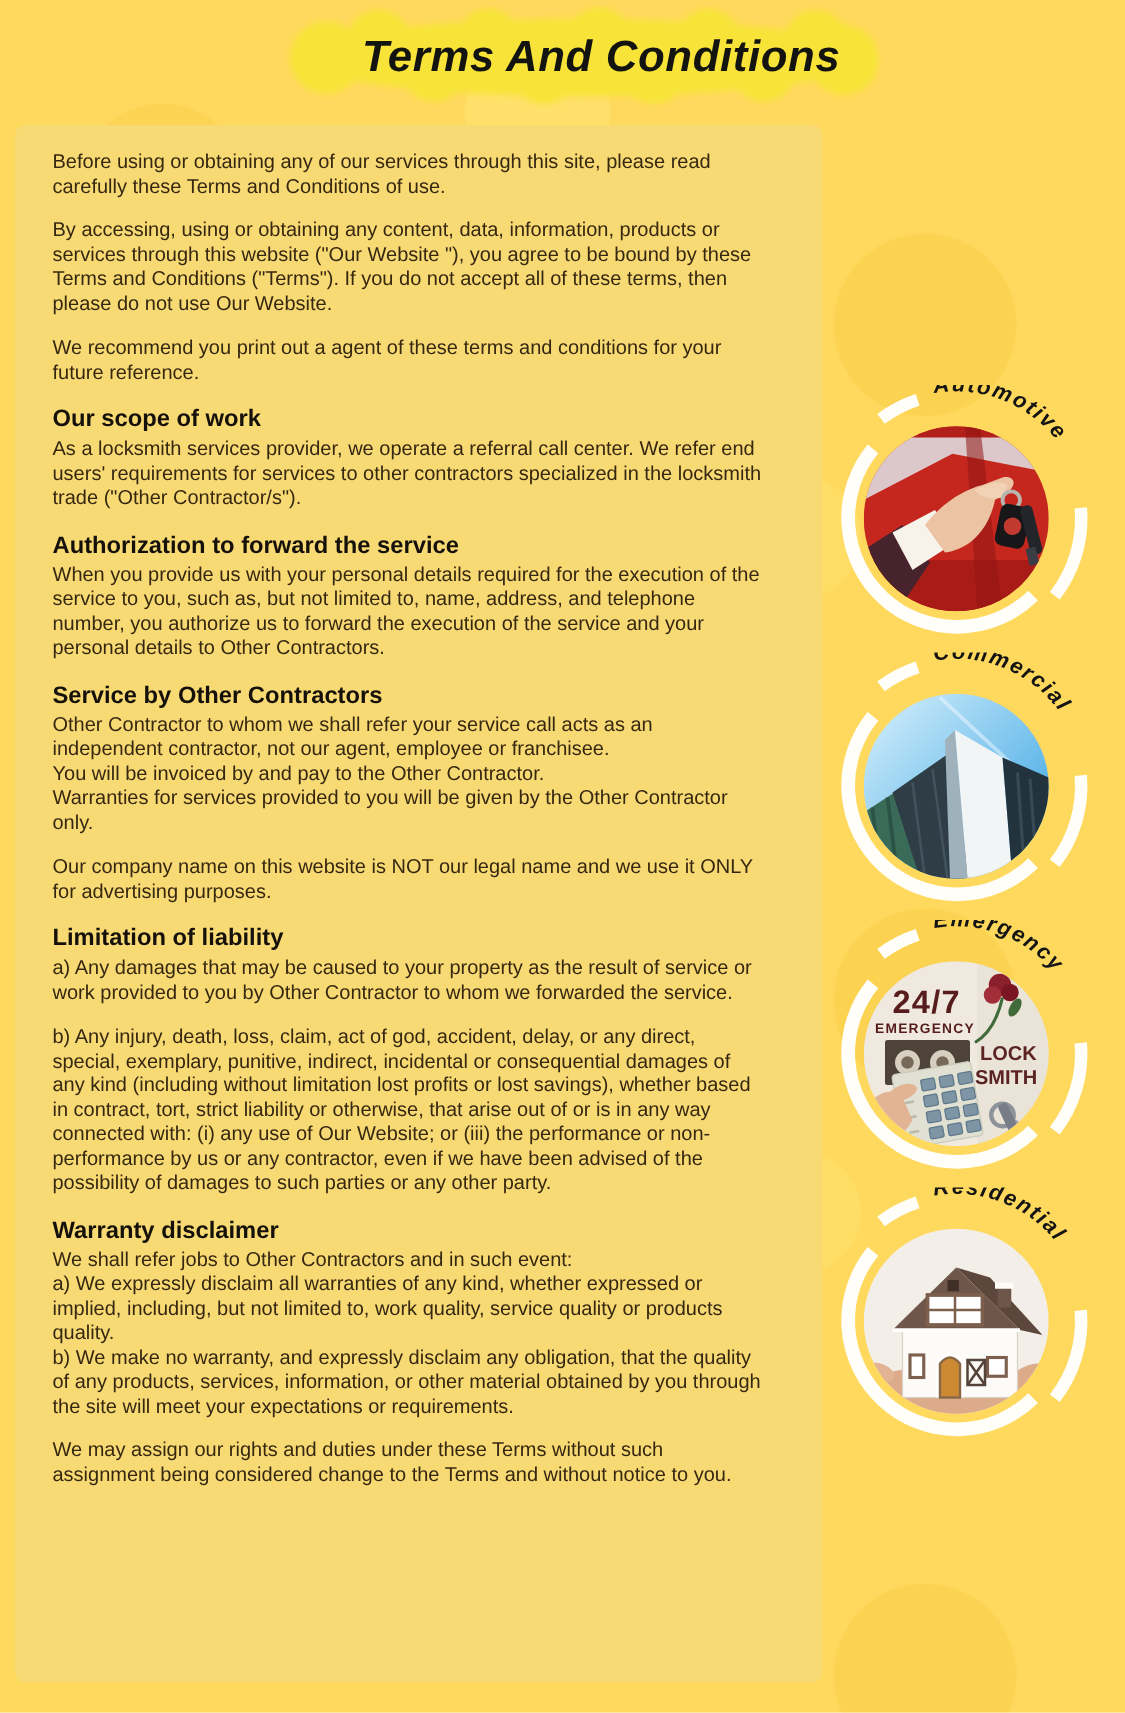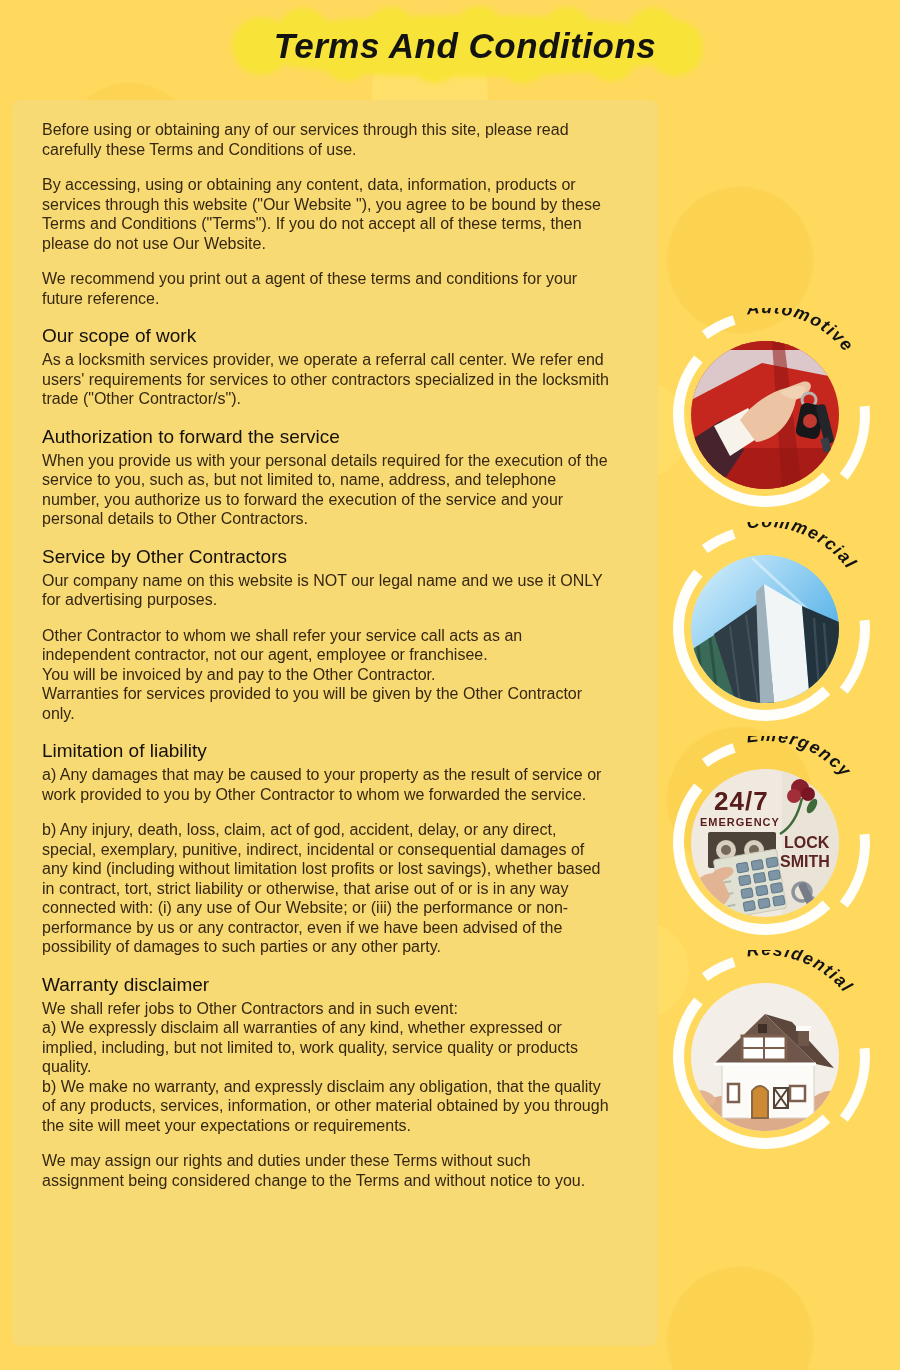--- a/index.html
+++ b/index.html
@@ -10,35 +10,35 @@
       radial-gradient(circle 110px at 130px 150px, rgba(248,203,66,.40) 0 60%, transparent 62%),
       radial-gradient(circle 95px at 430px 90px, rgba(255,229,116,.55) 0 60%, transparent 62%),
       radial-gradient(circle 120px at 740px 260px, rgba(246,198,58,.35) 0 60%, transparent 62%),
       radial-gradient(circle 80px at 640px 430px, rgba(255,227,110,.45) 0 60%, transparent 62%);
     background-size:880px 540px;background-repeat:repeat;
     font-family:"Liberation Sans", sans-serif;
   }
   .title-wrap{position:absolute;left:225px;top:4px;width:480px;height:84px;}
   .blob-svg{position:absolute;left:0;top:0;}
   .title-text{
-    position:absolute;left:0;top:6px;width:480px;height:72px;line-height:72px;
+    position:absolute;left:16px;top:6px;width:480px;height:72px;line-height:72px;
     text-align:center;font-size:35px;font-weight:bold;font-style:italic;
     color:#131310;letter-spacing:.5px;
   }
   .panel{
     position:absolute;left:12px;top:100px;width:646px;height:1246px;
     background:#f8da74;border-radius:8px;box-sizing:border-box;
     padding:20px 28px 12px 30px;overflow:hidden;
   }
   .para{
     margin:0 16px 16px 0;font-size:16px;line-height:19.5px;color:#362711;
     white-space:pre-line;max-width:592px;
   }
   .sec-heading{
-    margin:14px 0 2px 0;font-size:19px;line-height:24px;font-weight:normal;
+    margin:14px 0 2px 0;font-size:19px;line-height:24px;font-weight:bold;
     color:#15100a;
   }
   .badge{position:absolute;left:652px;width:226px;height:215px;}
   .badge svg{display:block;}
   .ring{fill:none;stroke:#fffef8;stroke-width:11;}
   .ring-thin{fill:none;stroke:#fffef8;stroke-width:10;}
   .badge-label{
     font-family:"Liberation Sans", sans-serif;font-size:17.5px;font-weight:bold;
     font-style:italic;letter-spacing:1.5px;fill:#141414;
   }
@@ -95,24 +95,24 @@
   <section class="sec">
     <h2 class="sec-heading">Authorization to forward the service</h2>
     <div class="sec-paras">
             <p class="para">When you provide us with your personal details required for the execution of the service to you, such as, but not limited to, name, address, and telephone number, you authorize us to forward the execution of the service and your personal details to Other Contractors.</p>
           </div>
   </section>
 
   <section class="sec">
     <h2 class="sec-heading">Service by Other Contractors</h2>
     <div class="sec-paras">
-            <p class="para">Our company name on this website is NOT our legal name and we use it ONLY for advertising purposes.</p>
             <p class="para">Other Contractor to whom we shall refer your service call acts as an independent contractor, not our agent, employee or franchisee.
 You will be invoiced by and pay to the Other Contractor.
 Warranties for services provided to you will be given by the Other Contractor only.</p>
+            <p class="para">Our company name on this website is NOT our legal name and we use it ONLY for advertising purposes.</p>
           </div>
   </section>
 
   <section class="sec">
     <h2 class="sec-heading">Limitation of liability</h2>
     <div class="sec-paras">
             <p class="para">a) Any damages that may be caused to your property as the result of service or work provided to you by Other Contractor to whom we forwarded the service.</p>
             <p class="para">b) Any injury, death, loss, claim, act of god, accident, delay, or any direct, special, exemplary, punitive, indirect, incidental or consequential damages of any kind (including without limitation lost profits or lost savings), whether based in contract, tort, strict liability or otherwise, that arise out of or is in any way connected with: (i) any use of Our Website; or (iii) the performance or non-performance by us or any contractor, even if we have been advised of the possibility of damages to such parties or any other party.</p>
           </div>
   </section>

